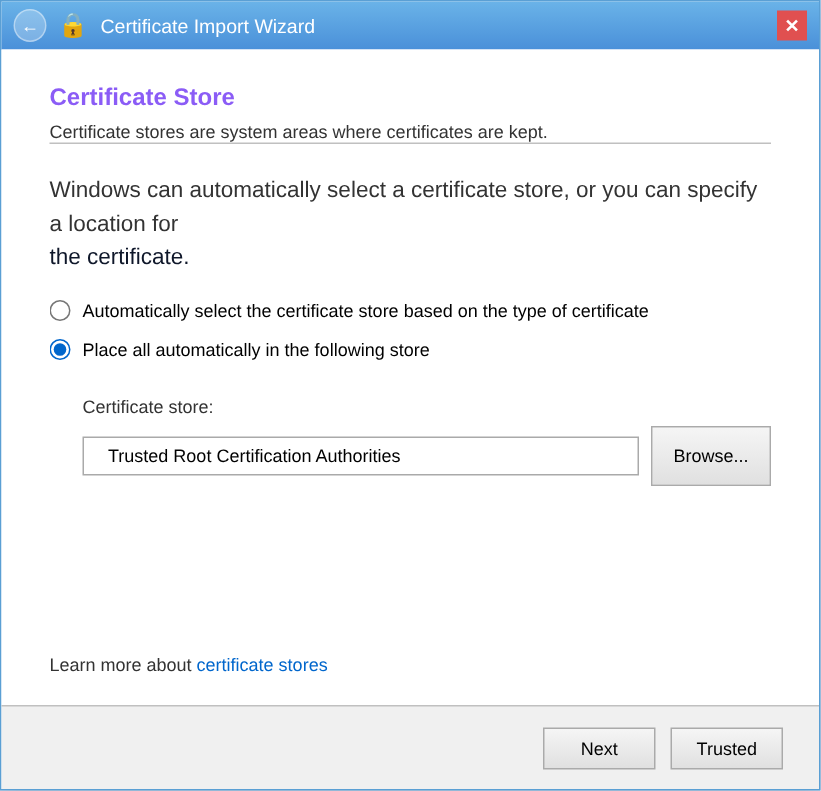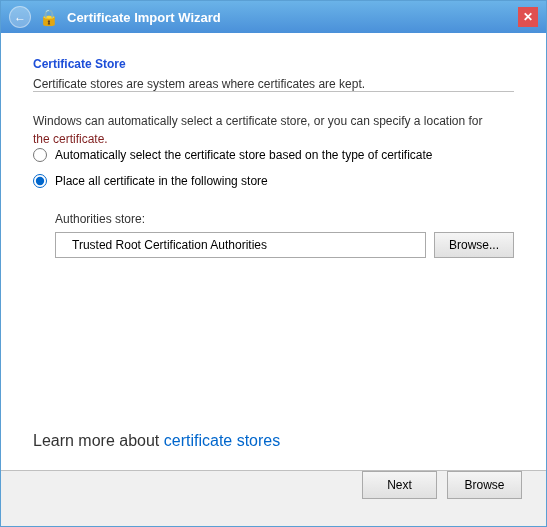--- a/index.html
+++ b/index.html
@@ -54,21 +54,21 @@
       width: 20px;
       height: 20px;
       display: flex;
       align-items: center;
       justify-content: center;
       font-size: 16px;
     }
     .title-text {
       color: white;
       font-size: 13px;
-      font-weight: 700;
+      font-weight: 400;
     }
     .close-btn {
       width: 20px;
       height: 20px;
       background: #e05050;
       border: none;
       display: flex;
       align-items: center;
       justify-content: center;
       cursor: pointer;
@@ -78,37 +78,38 @@
     }
     .main-area {
       flex: 1;
       background: white;
       margin: 0;
       padding: 24px 32px 20px 32px;
       display: flex;
       flex-direction: column;
     }
     .section-title {
-      font-size: 12px;
+      font-size: 16px;
       font-weight: 700;
       margin-bottom: 6px;
-      color: #1d4ed8;
+      color: #8b5cf6;
     }
     .section-desc {
       font-size: 12px;
       color: #333;
     }
     .divider {
       height: 1px;
       background: #c0c0c0;
       margin-bottom: 20px;
     }
     .info-text {
       color: #0066cc;
-      font-size: 12px;
+      font-size: 15px;
+      margin-bottom: 16px;
       line-height: 1.5;
     }
     .info-text span {
       color: #333;
     }
     .radio-group {
       display: flex;
       flex-direction: column;
       gap: 12px;
       margin-bottom: 20px;
@@ -147,44 +148,44 @@
     .store-input {
       flex: 1;
       height: 26px;
       border: 1px solid #aaa;
       padding: 0 16px;
       font-size: 12px;
       background: white;
       color: #000;
     }
     .browse-btn {
-      height: 26px;
+      height: 40px;
       padding: 0 14px;
       background: linear-gradient(to bottom, #f5f5f5, #e0e0e0);
       border: 1px solid #aaa;
       font-size: 12px;
       cursor: pointer;
       color: #000;
     }
     .spacer { flex: 1; }
     .learn-more {
-      font-size: 16px;
+      font-size: 12px;
       color: #333;
       margin-top: 8px;
     }
     .learn-more a {
       color: #0066cc;
       text-decoration: none;
     }
     .footer {
       height: 56px;
       background: #f0f0f0;
       border-top: 1px solid #c0c0c0;
       display: flex;
-      align-items: flex-start;
+      align-items: center;
       justify-content: flex-end;
       padding: 0 24px;
       gap: 10px;
       flex-shrink: 0;
     }
     .footer-btn {
       height: 28px;
       min-width: 75px;
       padding: 0 16px;
       font-size: 12px;
@@ -208,46 +209,46 @@
     <div class="close-btn">✕</div>
   </div>
 
   <div class="main-area">
     <div class="section-title">Certificate Store</div>
     <div class="section-desc">Certificate stores are system areas where certificates are kept.</div>
     <div class="divider"></div>
 
     <div class="info-text">
       <span>Windows can automatically select a certificate store, or you can specify a location for</span><br>
-      <span style="color:#7f1d1d;text-align:center;">the certificate.</span>
+      <span style="color:#0f172a;text-align:center;">the certificate.</span>
     </div>
 
     <div class="radio-group">
       <label class="radio-item">
         <input type="radio" class="radio-input" name="certstore" style="">
         <span class="radio-label">Automatically select the certificate store based on the type of certificate</span>
       </label>
       <label class="radio-item">
         <input type="radio" class="radio-input" name="certstore" checked="" style="">
-        <span class="radio-label">Place all certificate in the following store</span>
+        <span class="radio-label">Place all automatically in the following store</span>
       </label>
     </div>
 
     <div class="store-section">
-      <div class="store-label">Authorities store:</div>
+      <div class="store-label">Certificate store:</div>
       <div class="store-input-row">
         <input type="text" class="store-input" value="Trusted Root Certification Authorities" style="">
         <button class="browse-btn">Browse...</button>
       </div>
     </div>
 
     <div class="spacer"></div>
 
     <div class="learn-more">
       <span>Learn more about </span><a href="#">certificate stores</a>
     </div>
   </div>
 
   <div class="footer">
     <button class="footer-btn">Next</button>
-    <button class="footer-btn">Browse</button>
+    <button class="footer-btn">Trusted</button>
   </div>
 </div>
 
 </body></html>

